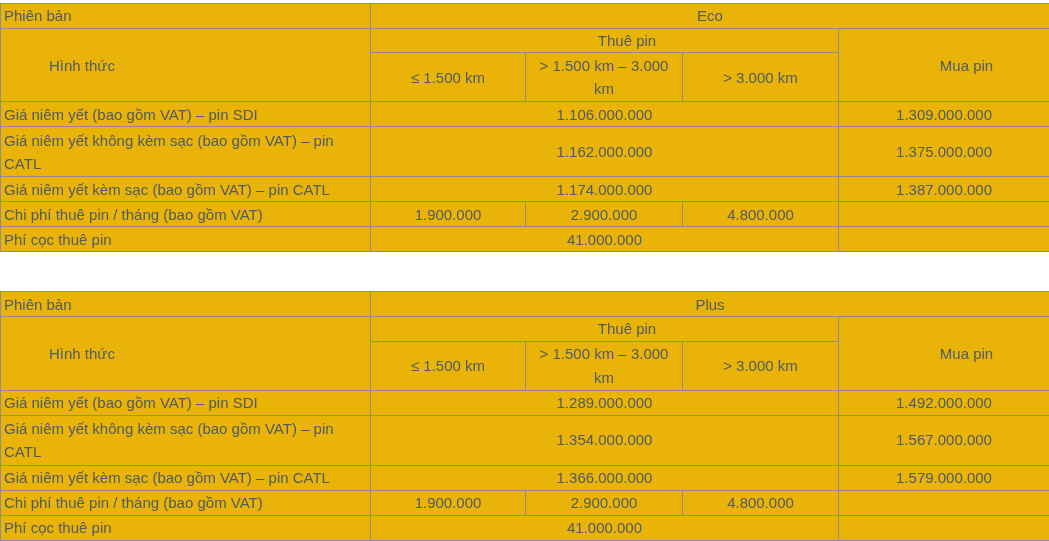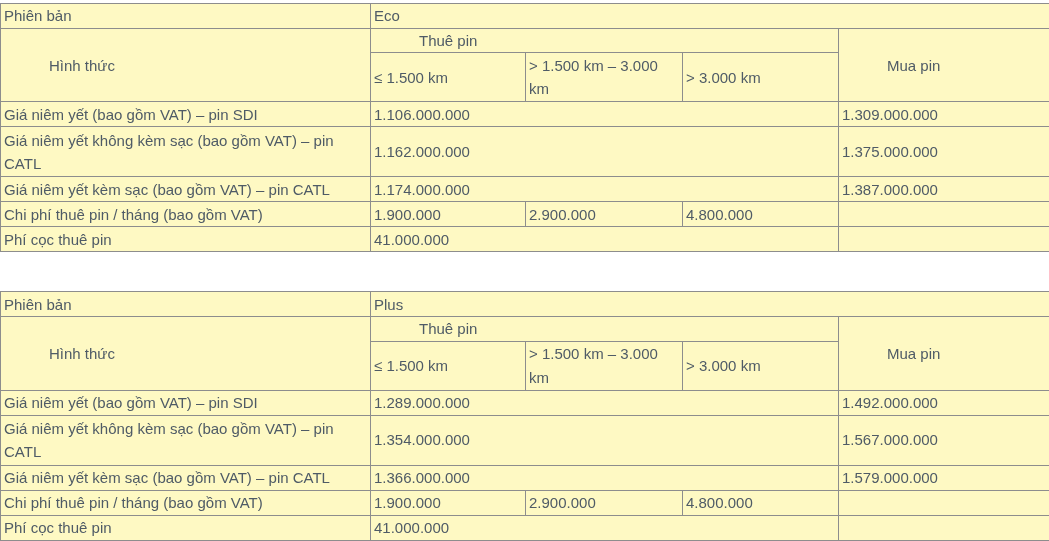--- a/index.html
+++ b/index.html
@@ -12,31 +12,31 @@
     height: 541px;
     font-family: "Liberation Sans", sans-serif;
     font-size: 15px;
     color: #4f5b66;
     overflow: hidden;
   }
   table.price-table {
     border-collapse: collapse;
     table-layout: fixed;
     width: 1049px;
-    background: #fef9c3;
+    background: #eab308;
   }
   table.price-table td {
     border: 1px solid #8d8d8d;
     line-height: 1.55;
     padding: 0 3px;
     vertical-align: middle;
     overflow: hidden;
   }
   td.lbl { text-align: left; }
-  td.ctr { }
+  td.ctr { text-align: center; }
   tr.r-single td { height: 24px; }
   tr.r-thue td { height: 22px; padding-left: 48px; }
   tr.r-tiers td { height: 48px; }
   tr.r-wrap td { height: 49px; }
   #table-eco { margin-top: 3px; }
   #table-plus { margin-top: 39px; }
   col.c-label { width: 370px; }
   col.c-t1 { width: 155px; }
   col.c-t2 { width: 157px; }
   col.c-t3 { width: 156px; }

